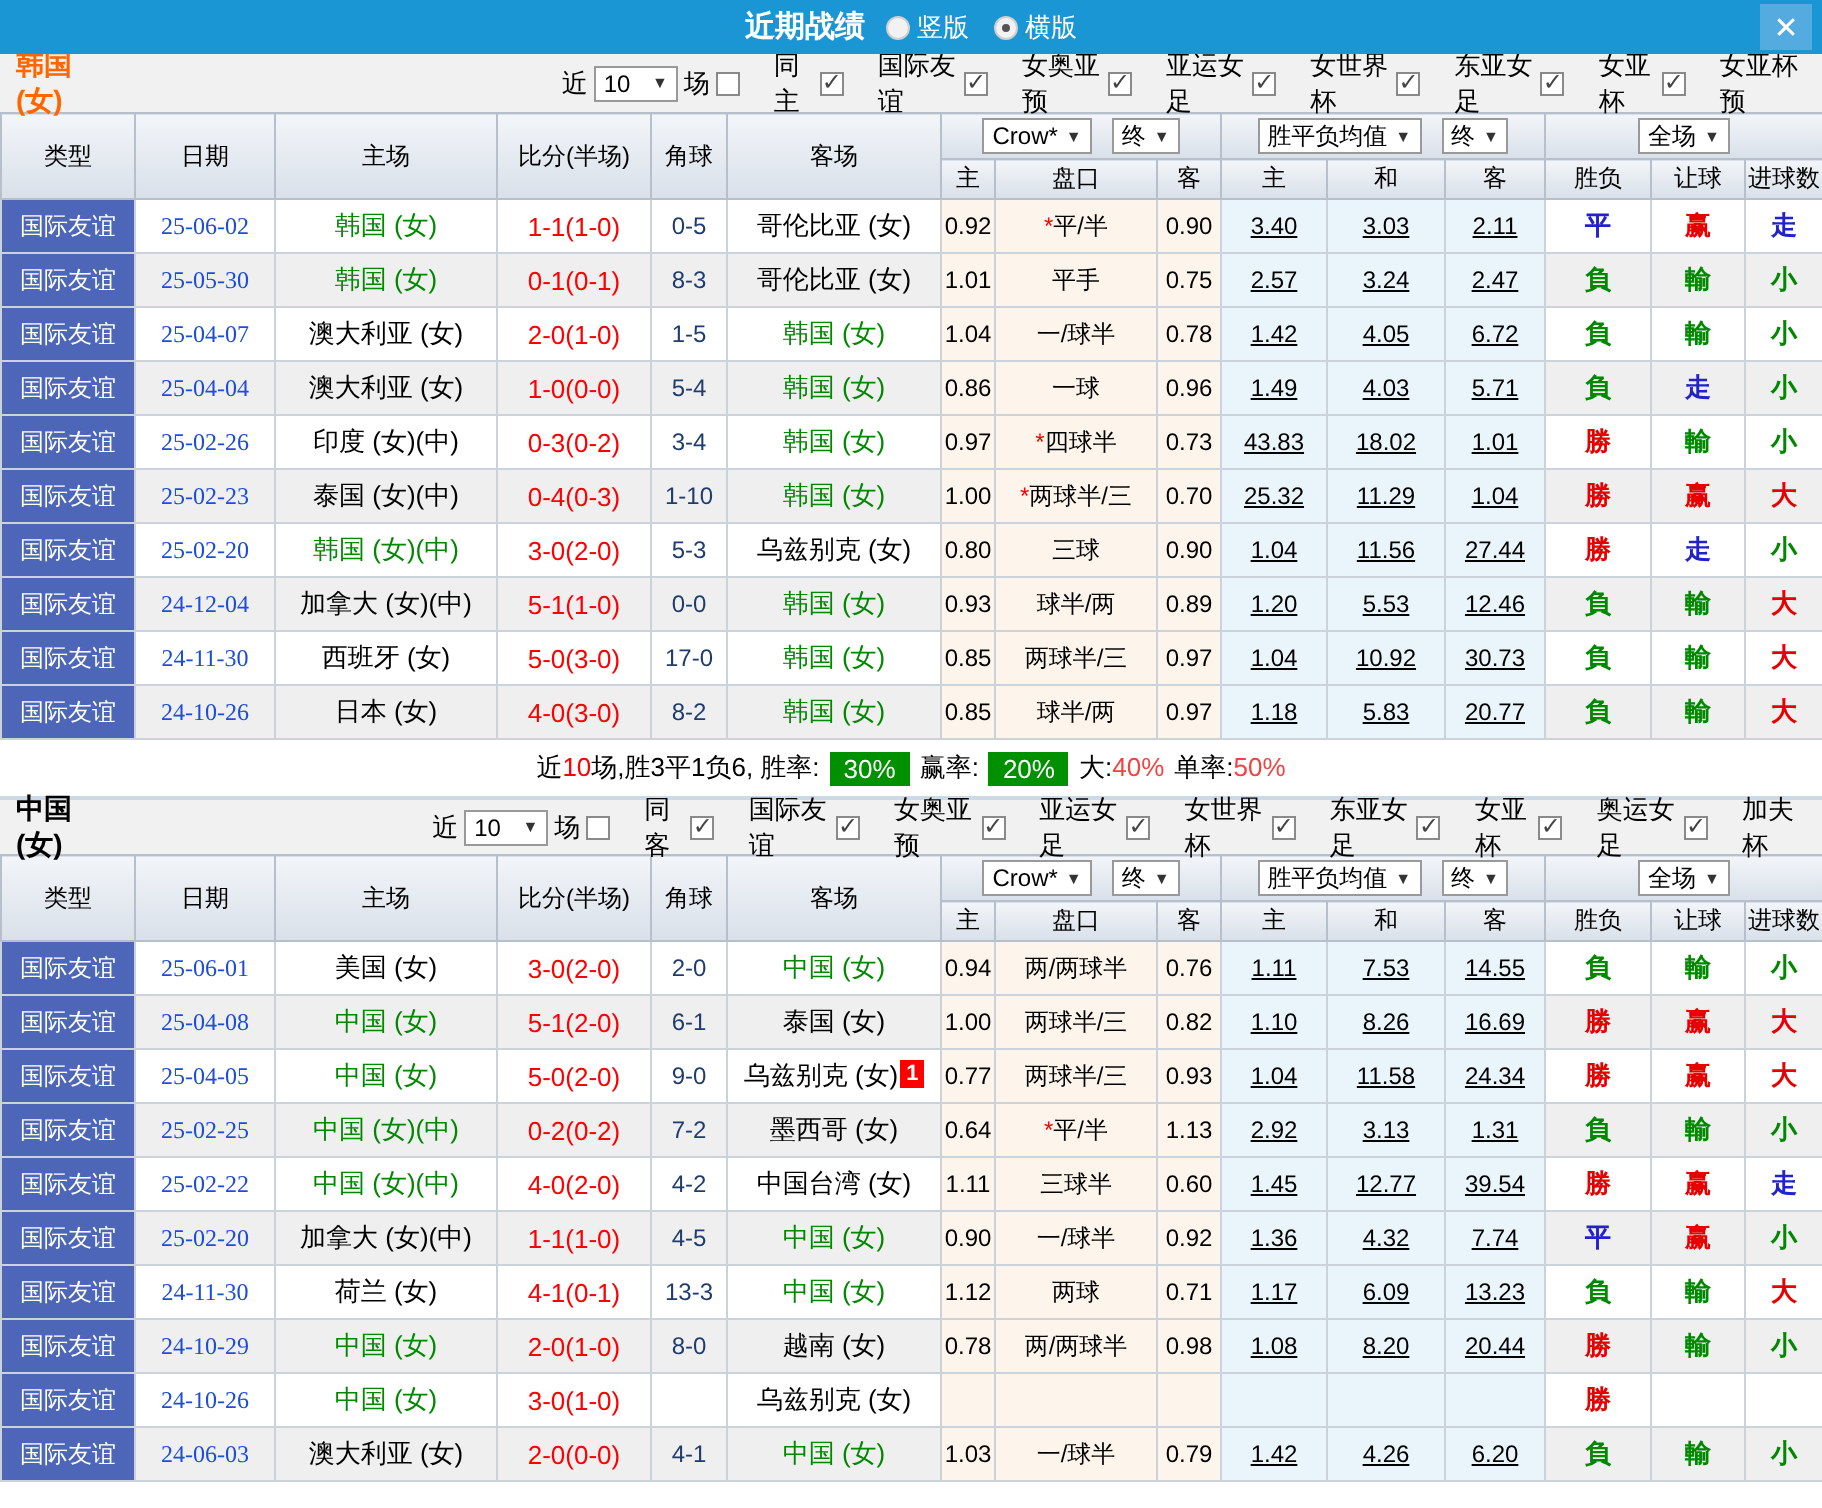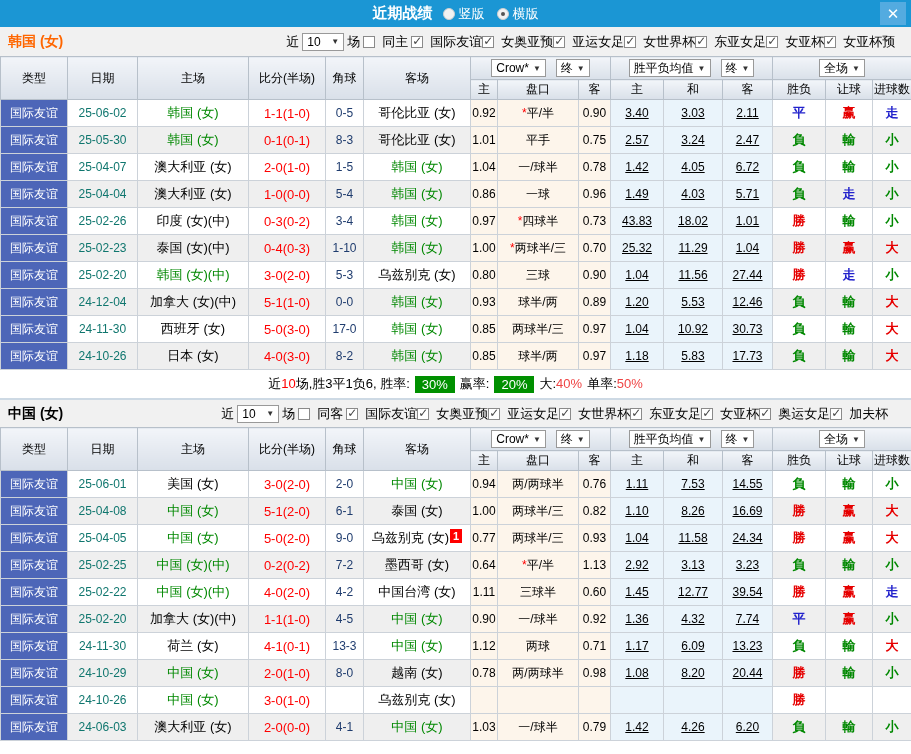--- a/index.html
+++ b/index.html
@@ -20,31 +20,31 @@
   .section + .section .filterbar { border-top:2px solid #cdd9e4; }
   .team-title { font-size:14px; font-weight:bold; margin-right:4px; }
   .filter-controls { display:flex; align-items:center; gap:3px; margin:0 auto; }
   .section[data-section="0"] .filter-controls { margin-left:215px; }
   .section[data-section="1"] .filter-controls { margin-left:150px; }
   .dd { display:inline-flex; align-items:center; gap:4px; background:#fff; border:1px solid #999; height:18px; padding:0 4px; font-size:12px; white-space:nowrap; cursor:pointer; }
   .dd .arr { font-size:8px; color:#333; }
   .dd-select { min-width:42px; justify-content:space-between; }
   .cb { width:12px; height:12px; border:1px solid #8a8a8a; background:#fff; display:inline-block; position:relative; flex:none; }
   .cb.checked::after { content:"✓"; position:absolute; left:0; top:-2px; font-size:12px; font-weight:bold; color:#444; line-height:13px; }
-  .comp { display:inline-flex; align-items:center; gap:7px; font-size:13px; cursor:pointer; }
+  .comp { display:inline-flex; align-items:center; gap:17px; font-size:13px; cursor:pointer; }
   .flabel { font-size:13px; }
 
   
   table { width:911px; border-collapse:collapse; table-layout:fixed; }
   th { background:linear-gradient(#f2f5f9,#d9e0e9); border:1px solid #b7c0ca; font-weight:normal; font-size:12px; height:20px; text-align:center; }
   td { border:1px solid #ccd2d9; text-align:center; height:27px; overflow:hidden; white-space:nowrap; }
   tr.even td { background:#efefef; }
   td.type { background:#4d66b8; color:#fff; }
   tr.even td.type { background:#4d66b8; }
-  td.date { color:#0f766e; }
+  td.date { color:#1d4ed8;font-family:Liberation Serif, serif; }
   td.team { font-size:13px; }
   td.team.hl { color:#008800; }
   td.score { color:#ff0000; font-size:13px; }
   td.corner { color:#1f3c6e; }
   td.crow { background:#fdf5eb !important; }
   td.avg { background:#eaf4fb !important;text-decoration:underline; }
   td.res { font-size:13px; font-weight:bold; }
   .c-red { color:#e60000; }
   .c-green { color:#008800; }
   .c-blue { color:#2222cc; }
@@ -358,21 +358,21 @@
             <td class="date">24-10-26</td>
             <td class="team">日本 (女)</td>
             <td class="score"><span>4-0</span><span>(3-0)</span></td>
             <td class="corner">8-2</td>
             <td class="team hl">韩国 (女)</td>
             <td class="crow">0.85</td>
             <td class="crow">球半/两</td>
             <td class="crow">0.97</td>
             <td class="avg">1.18</td>
             <td class="avg">5.83</td>
-            <td class="avg">17.73</td>
+            <td class="avg">20.77</td>
             <td class="res c-green">負</td>
             <td class="res c-green">輸</td>
             <td class="res c-red">大</td>
           </tr>
         </tbody>
     </table>
 
     <div class="summary">
       <span><span>近</span><span class="red">10</span><span>场,胜3平1负6, 胜率:</span></span>
       <span class="badge-green">30%</span>
@@ -562,21 +562,21 @@
             <td class="date">25-02-25</td>
             <td class="team hl">中国 (女)(中)</td>
             <td class="score"><span>0-2</span><span>(0-2)</span></td>
             <td class="corner">7-2</td>
             <td class="team">墨西哥 (女)</td>
             <td class="crow">0.64</td>
             <td class="crow"><span class="star">*</span>平/半</td>
             <td class="crow">1.13</td>
             <td class="avg">2.92</td>
             <td class="avg">3.13</td>
-            <td class="avg">3.23</td>
+            <td class="avg">1.31</td>
             <td class="res c-green">負</td>
             <td class="res c-green">輸</td>
             <td class="res c-green">小</td>
           </tr>
           <tr class="odd">
             <td class="type">国际友谊</td>
             <td class="date">25-02-22</td>
             <td class="team hl">中国 (女)(中)</td>
             <td class="score"><span>4-0</span><span>(2-0)</span></td>
             <td class="corner">4-2</td>

